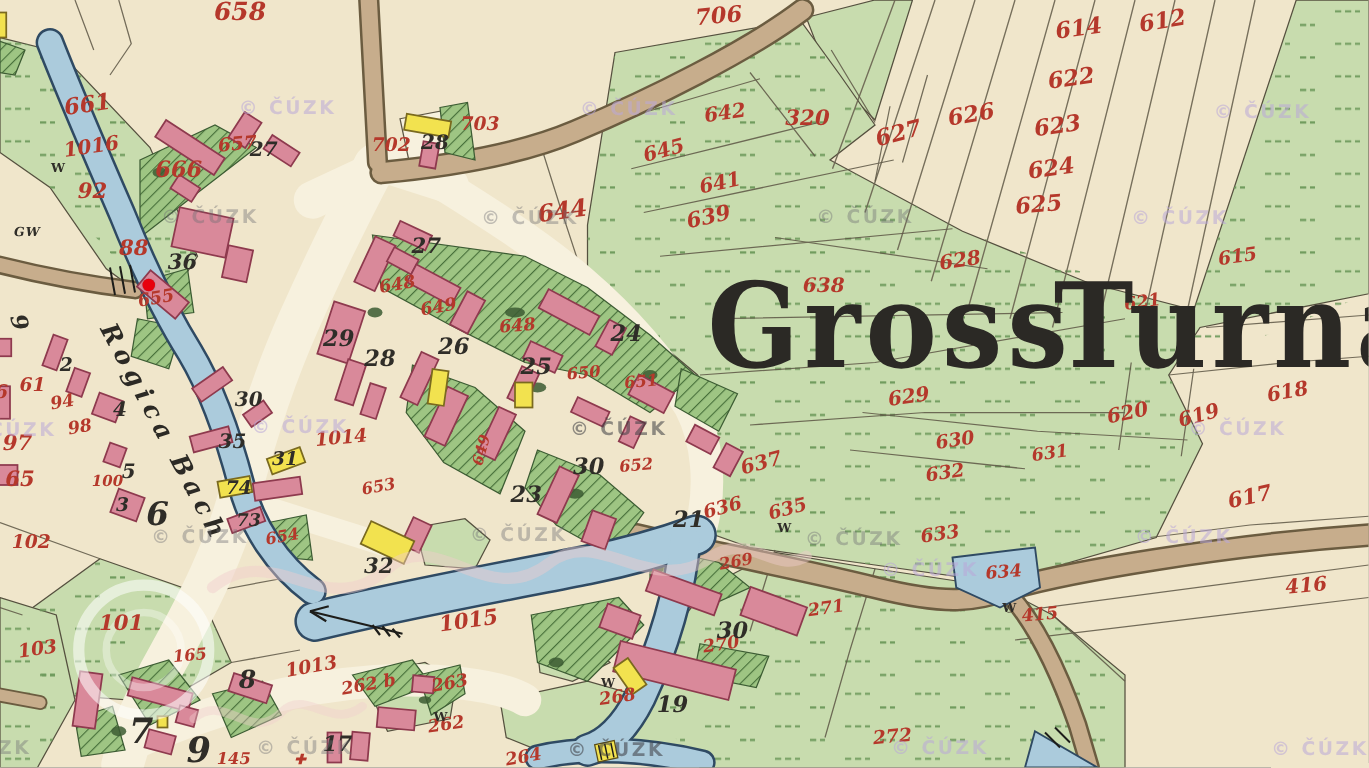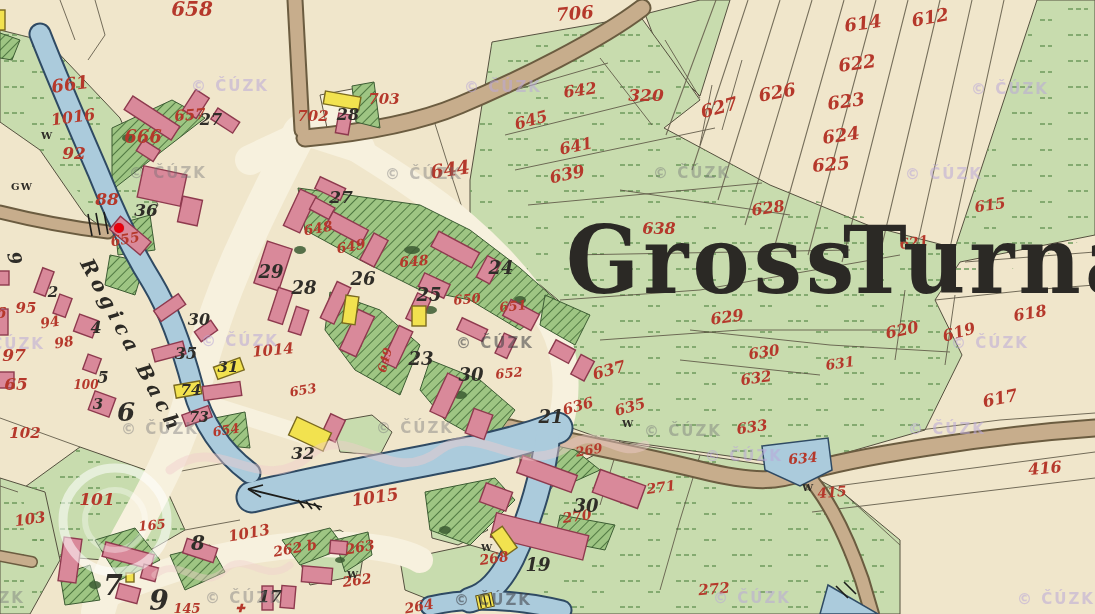--- a/index.html
+++ b/index.html
@@ -304,21 +304,21 @@
       <span class="lbl red-label" style="left: 351px; top: 246px; font-size: 14px; transform: translate(-50%, -50%) rotate(-10deg);">649</span>
       <span class="lbl red-label" style="left: 414px; top: 261px; font-size: 14px; transform: translate(-50%, -50%) rotate(-5deg);">648</span>
       <span class="lbl red-label" style="left: 385px; top: 360px; font-size: 12px; transform: translate(-50%, -50%) rotate(-75deg);">649</span>
       <span class="lbl red-label" style="left: 467px; top: 299px; font-size: 13px; transform: translate(-50%, -50%) rotate(-5deg);">650</span>
       <span class="lbl red-label" style="left: 513px; top: 306px; font-size: 13px; transform: translate(-50%, -50%) rotate(-5deg);">651</span>
       <span class="lbl red-label" style="left: 509px; top: 373px; font-size: 13px; transform: translate(-50%, -50%) rotate(-5deg);">652</span>
       <span class="lbl red-label" style="left: 303px; top: 390px; font-size: 13px; transform: translate(-50%, -50%) rotate(-10deg);">653</span>
       <span class="lbl red-label" style="left: 226px; top: 430px; font-size: 13px; transform: translate(-50%, -50%) rotate(-10deg);">654</span>
       <span class="lbl red-label" style="left: 273px; top: 350px; font-size: 15px; transform: translate(-50%, -50%) rotate(-5deg);">1014</span>
       <span class="lbl red-label" style="left: -4px; top: 313px; font-size: 15px; transform: translate(-50%, -50%) rotate(0deg);">96</span>
-      <span class="lbl red-label" style="left: 26px; top: 308px; font-size: 15px; transform: translate(-50%, -50%) rotate(0deg);">95</span>
+      <span class="lbl red-label" style="left: 26px; top: 308px; font-size: 15px; transform: translate(-50%, -50%) rotate(0deg);">61</span>
       <span class="lbl red-label" style="left: 50px; top: 322px; font-size: 14px; transform: translate(-50%, -50%) rotate(-10deg);">94</span>
       <span class="lbl red-label" style="left: 64px; top: 342px; font-size: 14px; transform: translate(-50%, -50%) rotate(-10deg);">98</span>
       <span class="lbl red-label" style="left: 14px; top: 355px; font-size: 17px; transform: translate(-50%, -50%) rotate(0deg);">97</span>
       <span class="lbl red-label" style="left: 16px; top: 384px; font-size: 17px; transform: translate(-50%, -50%) rotate(0deg);">65</span>
       <span class="lbl red-label" style="left: 86px; top: 385px; font-size: 12px; transform: translate(-50%, -50%) rotate(0deg);">100</span>
       <span class="lbl red-label" style="left: 25px; top: 433px; font-size: 15px; transform: translate(-50%, -50%) rotate(0deg);">102</span>
       <span class="lbl red-label" style="left: 97px; top: 499px; font-size: 17px; transform: translate(-50%, -50%) rotate(0deg);">101</span>
       <span class="lbl red-label" style="left: 30px; top: 519px; font-size: 15px; transform: translate(-50%, -50%) rotate(-8deg);">103</span>
       <span class="lbl red-label" style="left: 152px; top: 525px; font-size: 13px; transform: translate(-50%, -50%) rotate(-5deg);">165</span>
       <span class="lbl red-label" style="left: 187px; top: 608px; font-size: 13px; transform: translate(-50%, -50%) rotate(0deg);">145</span>
@@ -350,42 +350,42 @@
       <span class="lbl red-label" style="left: 714px; top: 589px; font-size: 15px; transform: translate(-50%, -50%) rotate(-5deg);">272</span>
       <span class="lbl black-label" style="left: 211px; top: 119px; font-size: 16px; transform: translate(-50%, -50%) rotate(0deg);">27</span>
       <span class="lbl black-label" style="left: 348px; top: 114px; font-size: 16px; transform: translate(-50%, -50%) rotate(0deg);">28</span>
       <span class="lbl black-label" style="left: 146px; top: 210px; font-size: 17px; transform: translate(-50%, -50%) rotate(0deg);">36</span>
       <span class="lbl black-label" style="left: 341px; top: 197px; font-size: 17px; transform: translate(-50%, -50%) rotate(0deg);">27</span>
       <span class="lbl black-label" style="left: 271px; top: 271px; font-size: 18px; transform: translate(-50%, -50%) rotate(0deg);">29</span>
       <span class="lbl black-label" style="left: 304px; top: 287px; font-size: 18px; transform: translate(-50%, -50%) rotate(0deg);">28</span>
       <span class="lbl black-label" style="left: 363px; top: 278px; font-size: 18px; transform: translate(-50%, -50%) rotate(0deg);">26</span>
       <span class="lbl black-label" style="left: 429px; top: 294px; font-size: 18px; transform: translate(-50%, -50%) rotate(0deg);">25</span>
       <span class="lbl black-label" style="left: 501px; top: 267px; font-size: 18px; transform: translate(-50%, -50%) rotate(0deg);">24</span>
-      <span class="lbl black-label" style="left: 421px; top: 358px; font-size: 18px; transform: translate(-50%, -50%) rotate(0deg);">23</span>
+      <span class="lbl black-label" style="left: 421px; top: 396px; font-size: 18px; transform: translate(-50%, -50%) rotate(0deg);">23</span>
       <span class="lbl black-label" style="left: 471px; top: 374px; font-size: 18px; transform: translate(-50%, -50%) rotate(0deg);">30</span>
       <span class="lbl black-label" style="left: 551px; top: 416px; font-size: 18px; transform: translate(-50%, -50%) rotate(0deg);">21</span>
       <span class="lbl black-label" style="left: 586px; top: 505px; font-size: 18px; transform: translate(-50%, -50%) rotate(0deg);">30</span>
       <span class="lbl black-label" style="left: 538px; top: 564px; font-size: 18px; transform: translate(-50%, -50%) rotate(0deg);">19</span>
       <span class="lbl black-label" style="left: 303px; top: 453px; font-size: 17px; transform: translate(-50%, -50%) rotate(0deg);">32</span>
       <span class="lbl black-label" style="left: 199px; top: 319px; font-size: 16px; transform: translate(-50%, -50%) rotate(0deg);">30</span>
       <span class="lbl black-label" style="left: 186px; top: 353px; font-size: 16px; transform: translate(-50%, -50%) rotate(0deg);">35</span>
       <span class="lbl black-label" style="left: 228px; top: 367px; font-size: 15px; transform: translate(-50%, -50%) rotate(0deg);">31</span>
       <span class="lbl black-label" style="left: 191px; top: 390px; font-size: 15px; transform: translate(-50%, -50%) rotate(0deg);">74</span>
       <span class="lbl black-label" style="left: 199px; top: 417px; font-size: 14px; transform: translate(-50%, -50%) rotate(0deg);">73</span>
       <span class="lbl black-label" style="left: 96px; top: 327px; font-size: 16px; transform: translate(-50%, -50%) rotate(0deg);">4</span>
       <span class="lbl black-label" style="left: 103px; top: 377px; font-size: 16px; transform: translate(-50%, -50%) rotate(0deg);">5</span>
       <span class="lbl black-label" style="left: 98px; top: 404px; font-size: 15px; transform: translate(-50%, -50%) rotate(0deg);">3</span>
       <span class="lbl black-label" style="left: 53px; top: 292px; font-size: 15px; transform: translate(-50%, -50%) rotate(0deg);">2</span>
       <span class="lbl black-label" style="left: 126px; top: 412px; font-size: 26px; transform: translate(-50%, -50%) rotate(0deg);">6</span>
       <span class="lbl black-label" style="left: 15px; top: 258px; font-size: 18px; transform: translate(-50%, -50%) rotate(75deg);">9</span>
       <span class="lbl black-label" style="left: 113px; top: 585px; font-size: 28px; transform: translate(-50%, -50%) rotate(0deg);">7</span>
       <span class="lbl black-label" style="left: 159px; top: 600px; font-size: 28px; transform: translate(-50%, -50%) rotate(0deg);">9</span>
       <span class="lbl black-label" style="left: 198px; top: 543px; font-size: 20px; transform: translate(-50%, -50%) rotate(0deg);">8</span>
       <span class="lbl black-label" style="left: 239px; top: 596px; font-size: 17px; transform: translate(-50%, -50%) rotate(0deg); margin-left: 31px;">17</span>
-      <span class="lbl sym-label" style="left: 22px; top: 186px; font-size: 10px; transform: translate(-50%, -50%) rotate(0deg);">GW</span>
+      <span class="lbl sym-label" style="left: 22px; top: 186px; font-size: 10px; transform: translate(-50%, -50%) rotate(0deg); font-style: italic;">GW</span>
       <span class="lbl sym-label" style="left: 47px; top: 135px; font-size: 10px; transform: translate(-50%, -50%) rotate(0deg);">W</span>
       <span class="lbl sym-label" style="left: 487px; top: 547px; font-size: 10px; transform: translate(-50%, -50%) rotate(0deg);">W</span>
       <span class="lbl sym-label" style="left: 353px; top: 574px; font-size: 10px; transform: translate(-50%, -50%) rotate(0deg);">W</span>
       <span class="lbl sym-label" style="left: 628px; top: 423px; font-size: 10px; transform: translate(-50%, -50%) rotate(0deg);">W</span>
       <span class="lbl sym-label" style="left: 808px; top: 487px; font-size: 10px; transform: translate(-50%, -50%) rotate(0deg);">W</span>
       <span class="lbl red-label cross-label" style="left: 240px; top: 608px; font-size: 11px; transform: translate(-50%, -50%) rotate(0deg);">✚</span>
       <span class="lbl wm wm-l" style="left: 230px; top: 86px; font-size: 15px; transform: translate(-50%, -50%) rotate(0deg);">© ČÚZK</span>
       <span class="lbl wm wm-g" style="left: 168px; top: 173px; font-size: 15px; transform: translate(-50%, -50%) rotate(0deg);">© ČÚZK</span>
       <span class="lbl wm wm-l" style="left: 503px; top: 87px; font-size: 15px; transform: translate(-50%, -50%) rotate(0deg);">© ČÚZK</span>
       <span class="lbl wm wm-g" style="left: 424px; top: 174px; font-size: 15px; transform: translate(-50%, -50%) rotate(0deg);">© ČÚZK</span>

